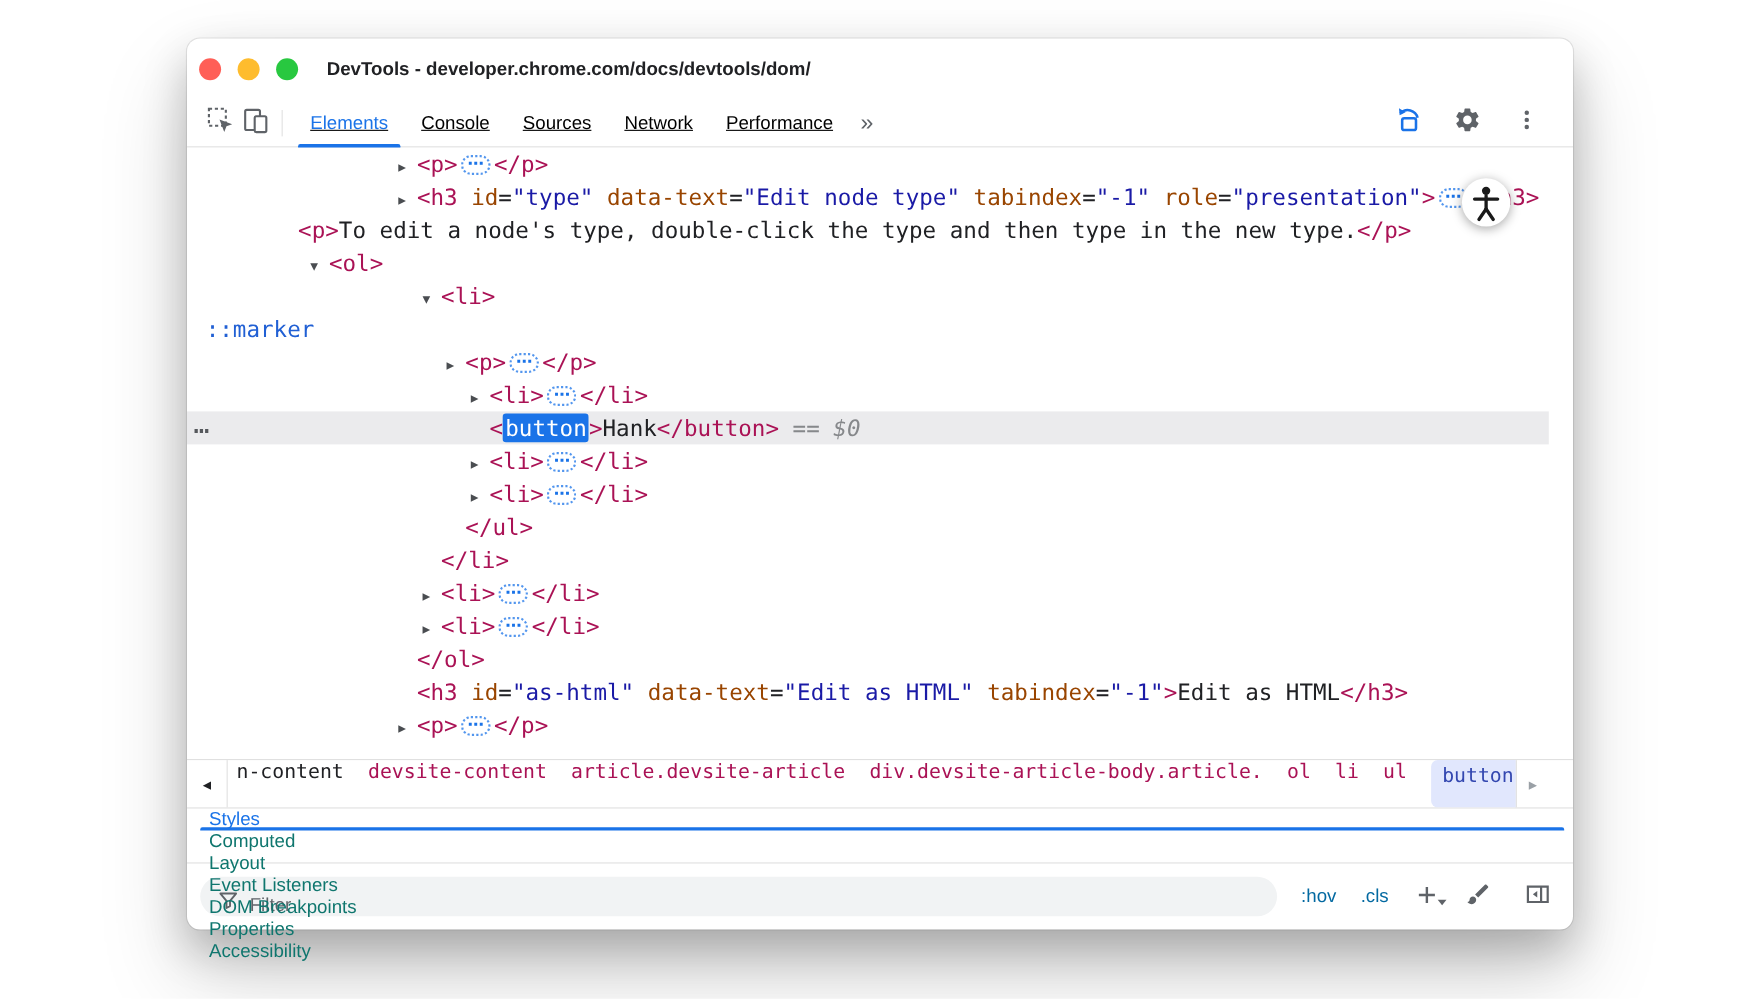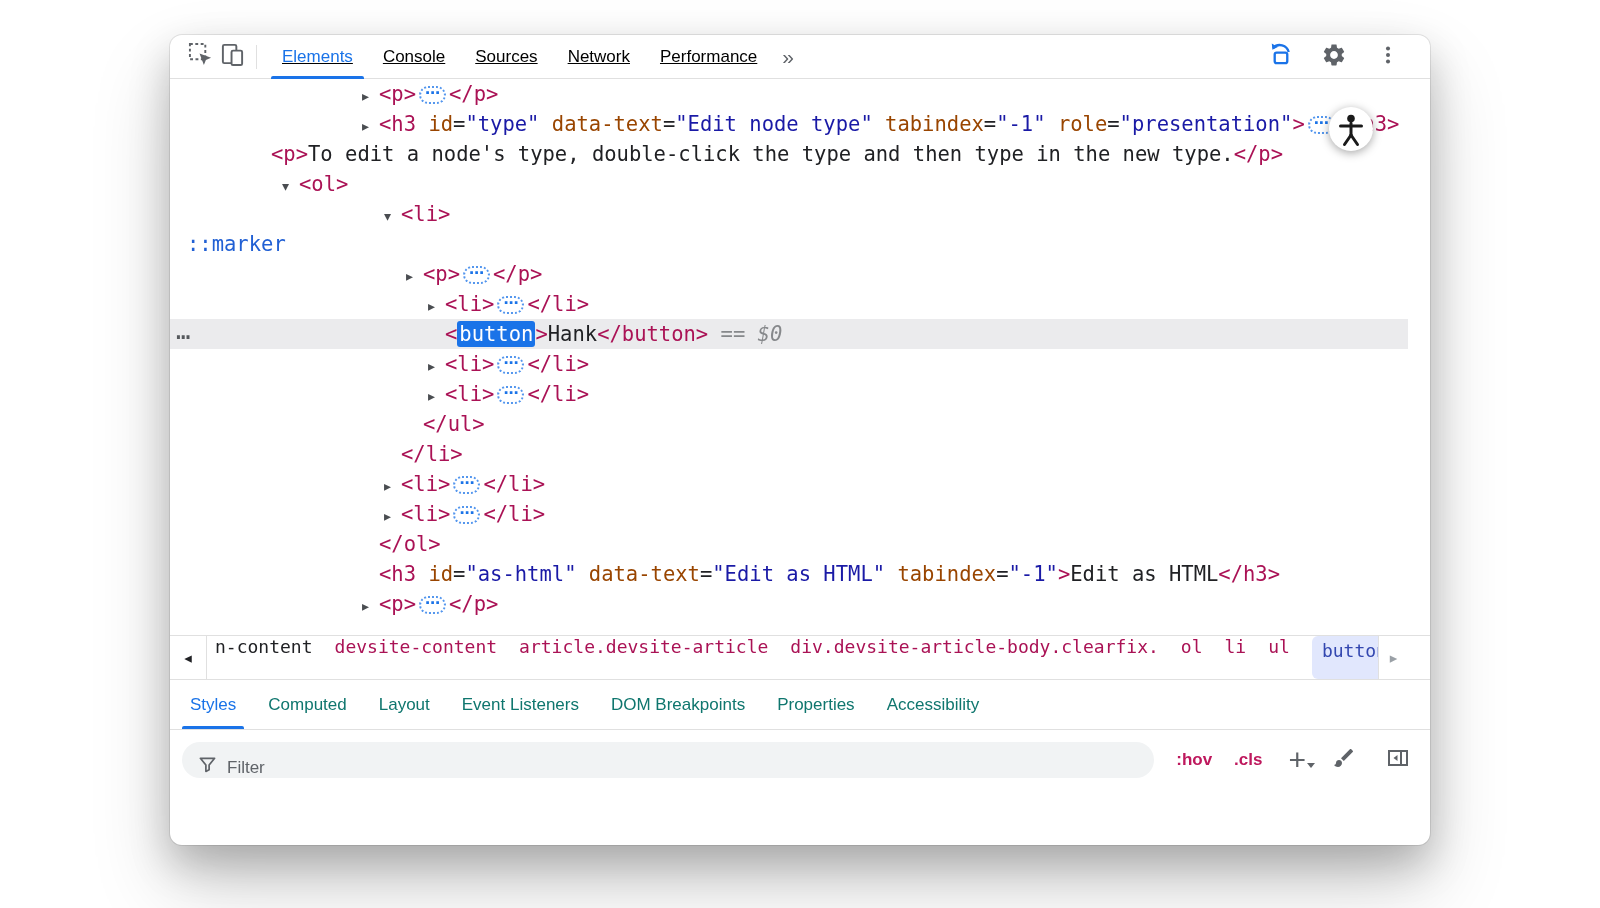--- a/index.html
+++ b/index.html
@@ -65,40 +65,48 @@
   .crumb-scroll{width:37px;display:flex;align-items:center;justify-content:center;font-size:15px;}
   .crumb-scroll.left{border-right:1px solid var(--border);color:#202124;}
   .crumb-scroll.right{border-left:1px solid var(--border);color:#9aa0a6;width:30px;}
   .crumbs{flex:1;display:flex;gap:22px;padding-left:8px;overflow:hidden;white-space:nowrap;
           font-family:"DejaVu Sans Mono",monospace;font-size:18px;}
   .crumb{color:var(--tag);}
   .crumb.plain{color:var(--text);}
   .crumb.selected{background:var(--crumb-selected-bg);color:var(--crumb-selected-text);padding:4px 10px;border-radius:6px;}
   .crumb-gutter{width:22px;}
   
-  .stabbar{height:50px;display:flex;align-items:stretch;border-bottom:1px solid var(--border);padding-left:4px;}
+  .stabbar{height:50px;display:flex;align-items:stretch;border-bottom:1px solid var(--border);padding-left:4px;flex-direction:column;}
   .stab{position:relative;display:flex;align-items:center;padding:0 16px;font-size:17px;color:#0f766e;}
   .stab.active{color:var(--accent);}
   .stab.active::after{content:"";position:absolute;left:8px;right:8px;bottom:0;height:3px;background:var(--accent);border-radius:2px 2px 0 0;}
   
   .filterbar{height:60px;display:flex;align-items:center;padding:0 16px 0 12px;}
   .filter-field{flex:1;height:36px;display:flex;align-items:flex-end;gap:10px;background:#f1f3f4;border-radius:18px;padding:0 16px;}
   .filter-field input{flex:1;background:transparent;border:none;outline:none;font-size:17px;color:var(--text);font-family:"Liberation Sans",sans-serif;}
   .filter-field input::placeholder{color:#5f6368;}
-  .txt-btn{font-size:17px;color:#be185d;margin-left:22px;font-weight:bold;}
+  .txt-btn{font-size:17px;color:#0369a1;margin-left:22px;}
   .plus{position:relative;font-size:30px;font-weight:300;color:var(--icon);margin-left:26px;line-height:1;}
   .plus::after{content:"";position:absolute;right:-9px;bottom:3px;border:4px solid transparent;border-top:5px solid var(--icon);}
   .filterbar .icon-btn{margin-left:22px;}
 </style>
 </head>
 <body>
 
 <div class="stage">
   <div class="window">
 
+    <div class="titlebar">
+      <div class="lights">
+        <button class="light" style="background: rgb(255, 95, 87);"></button>
+        <button class="light" style="background: rgb(254, 188, 46);"></button>
+        <button class="light" style="background: rgb(40, 200, 64);"></button>
+      </div>
+      <div class="title">DevTools - developer.chrome.com/docs/devtools/dom/</div>
+    </div>
 
     <div class="toolbar">
       <button class="icon-btn">
         <span>
           <svg width="25" height="25" viewBox="0 0 26 26">
               <rect x="2" y="2" width="16" height="16" fill="none" stroke="#5f6368" stroke-width="2" stroke-dasharray="3 2.6"></rect>
               <path d="M12 12 L24 16.5 L18.6 18.6 L16.5 24 Z" fill="#5f6368"></path>
             </svg>
         </span>
       </button>
@@ -179,21 +187,21 @@
         <div class="trow" style="padding-left: 192px;"><span class="arrow"></span><span class="tk-tag">&lt;h3</span><span class="tk-plain"> </span><span class="tk-attr">id</span><span class="tk-plain">=</span><span class="tk-val">"as-html"</span><span class="tk-plain"> </span><span class="tk-attr">data-text</span><span class="tk-plain">=</span><span class="tk-val">"Edit as HTML"</span><span class="tk-plain"> </span><span class="tk-attr">tabindex</span><span class="tk-plain">=</span><span class="tk-val">"-1"</span><span class="tk-tag">&gt;</span><span class="tk-text">Edit as HTML</span><span class="tk-tag">&lt;/h3&gt;</span></div>
         <div class="trow" style="padding-left: 192px;"><span class="arrow">▸</span><span class="tk-tag">&lt;p&gt;</span><span class="pill"></span><span class="tk-tag">&lt;/p&gt;</span></div>
       </div>
 
     <div class="crumbbar">
       <button class="crumb-scroll left">◂</button>
       <div class="crumbs">
           <span class="crumb plain">n-content</span>
           <span class="crumb">devsite-content</span>
           <span class="crumb">article.devsite-article</span>
-          <span class="crumb">div.devsite-article-body.clearfix.</span>
+          <span class="crumb">div.devsite-article-body.article.</span>
           <span class="crumb">ol</span>
           <span class="crumb">li</span>
           <span class="crumb">ul</span>
           <span class="crumb selected">button</span>
         </div>
       <button class="crumb-scroll right">▸</button>
       <div class="crumb-gutter"></div>
     </div>
 
     <div class="stabbar">

